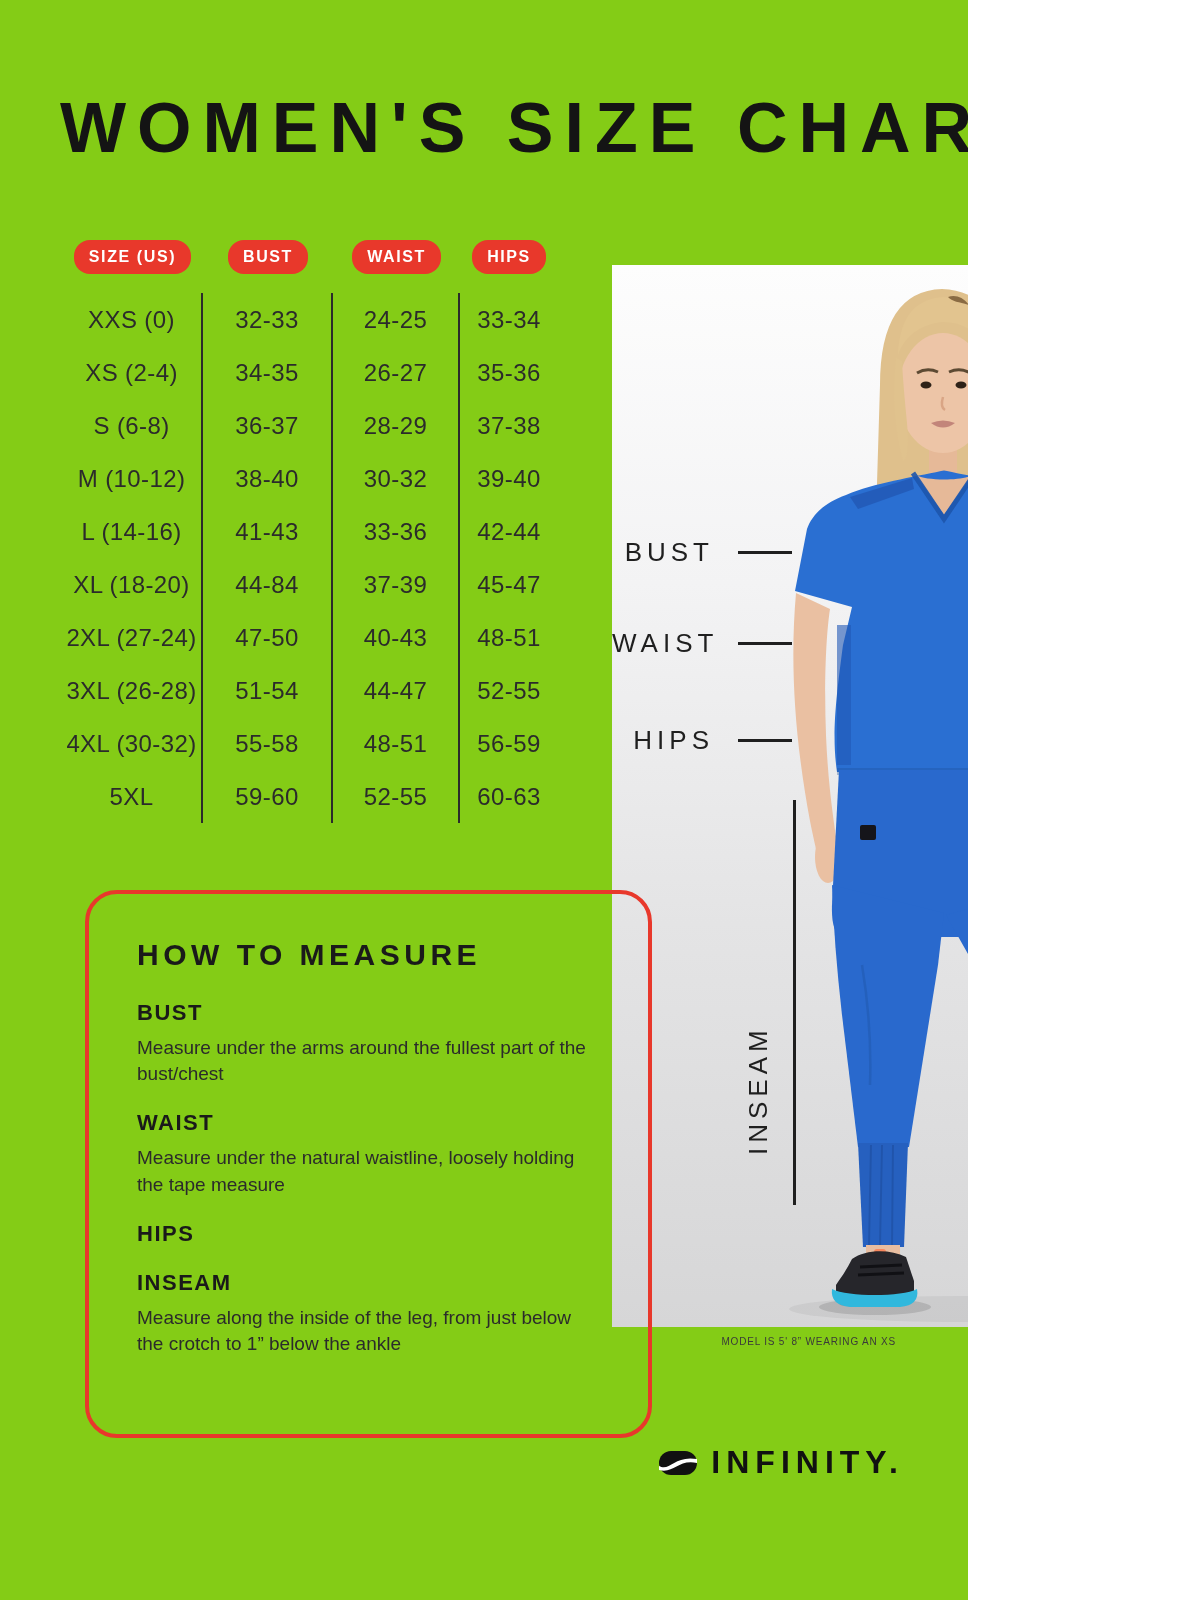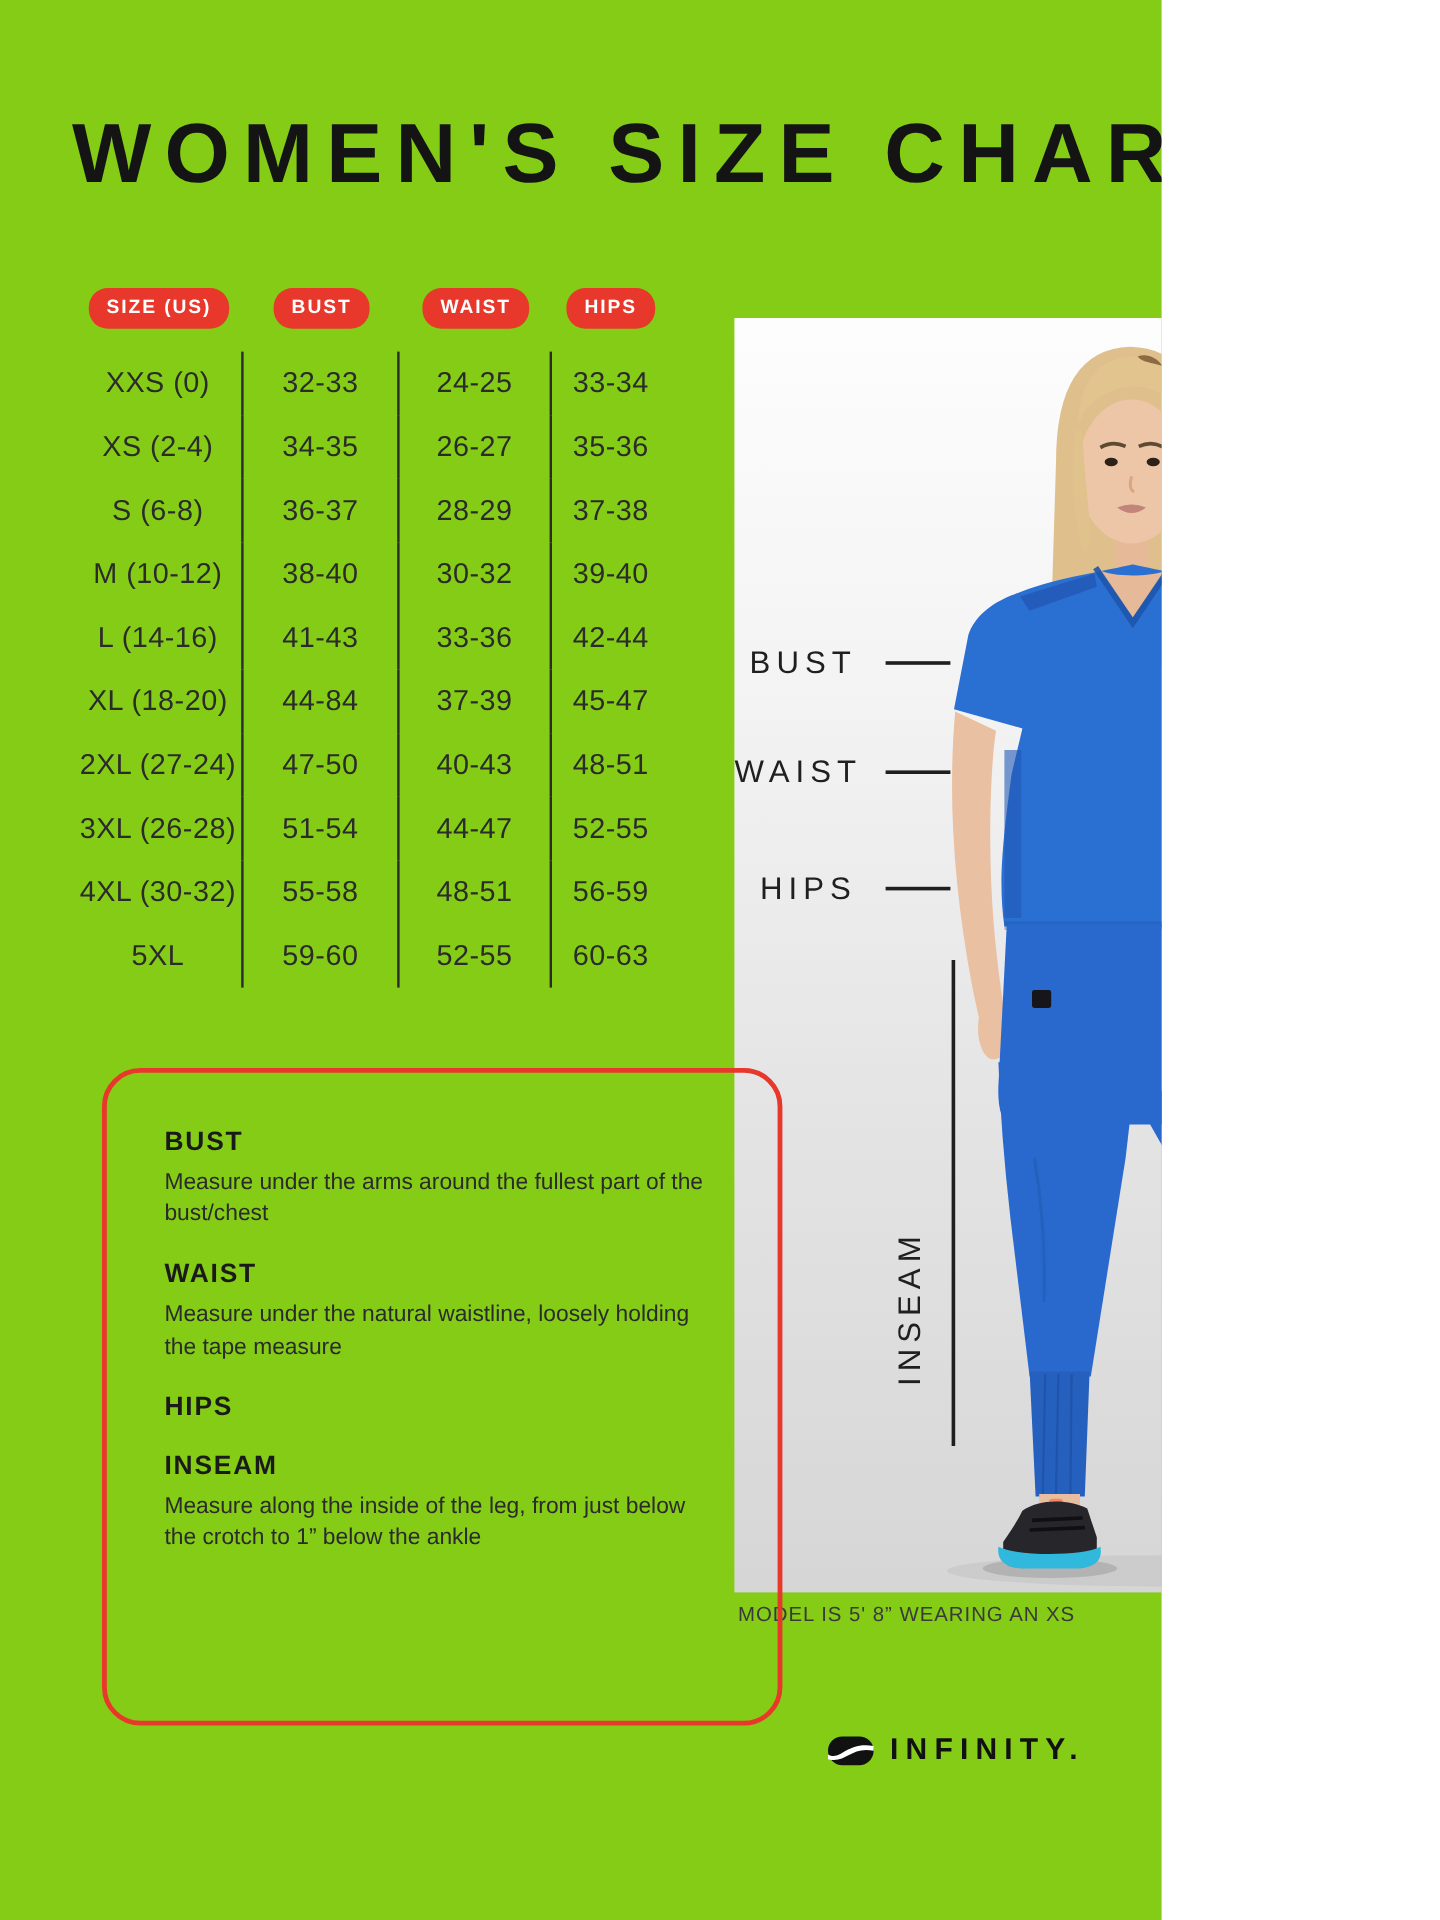--- a/index.html
+++ b/index.html
@@ -36,37 +36,37 @@
   .measure-row .mline { width:54px; height:3px; background:#1f1f1f; margin-left:24px; }
   .mr-bust  { left:0; top:272px; }
   .mr-waist { left:0; top:363px; }
   .mr-hips  { left:0; top:460px; }
 
   .inseam-line { position:absolute; left:181px; top:535px; width:3px; height:405px; background:#1f1f1f; }
   .inseam-label { position:absolute; left:131px; top:590px; height:300px; display:flex; align-items:center;
                   writing-mode:vertical-rl; transform:rotate(180deg);
                   font-size:26px; letter-spacing:5px; color:#1f1f1f; }
 
-  .model-caption { position:absolute; top:1336px; right:72px; font-size:17px;
+  .model-caption { position:absolute; top:1336px; right:72px; font-size:10px;
                    letter-spacing:0.8px; color:#3a3a3a; }
 
   
   .measure-box { position:absolute; left:85px; top:890px; width:567px; height:548px;
                  border:4px solid #E8382B; border-radius:32px; z-index:5;
                  padding:44px 40px 0 48px; background:transparent; }
   .measure-box h2 { font-size:30px; font-weight:700; letter-spacing:4.5px; color:#1a1a1a;
                     margin-bottom:28px; }
   .m-section { margin-bottom:23px; }
   .m-section .m-label { font-size:22px; font-weight:700; letter-spacing:1.5px; color:#1a1a1a;
                         margin-bottom:9px; }
   .m-section .m-text { font-size:19px; line-height:1.38; color:#2b2b2b; max-width:452px; }
 
   
   .brand { position:absolute; top:1444px; right:64px; display:flex; align-items:center; gap:13px; }
-  .brand .wordmark { font-size:25px; font-weight:700; letter-spacing:6px; color:#111; }
+  .brand .wordmark { font-size:32px; font-weight:700; letter-spacing:6px; color:#111; }
 </style>
 </head>
 <body>
 
 <div class="page">
 
   <div class="title">WOMEN'S SIZE CHART</div>
 
   <div class="pill-row">
     <div class="pill-cell">
@@ -236,20 +236,21 @@
       <span class="mlabel">HIPS</span>
       <span class="mline"></span>
     </div>
     <div class="inseam-line"></div>
     <div class="inseam-label">INSEAM</div>
   </div>
 
   <div class="model-caption">MODEL IS 5' 8” WEARING AN XS</div>
 
   <div class="measure-box">
+    <h2>HOW TO MEASURE</h2>
     <div class="m-section">
       <div class="m-label">BUST</div>
       <div class="m-text">Measure under the arms around the fullest part of the bust/chest</div>
     </div>
     <div class="m-section">
       <div class="m-label">WAIST</div>
       <div class="m-text">Measure under the natural waistline, loosely holding the tape measure</div>
     </div>
     <div class="m-section">
       <div class="m-label">HIPS</div>

